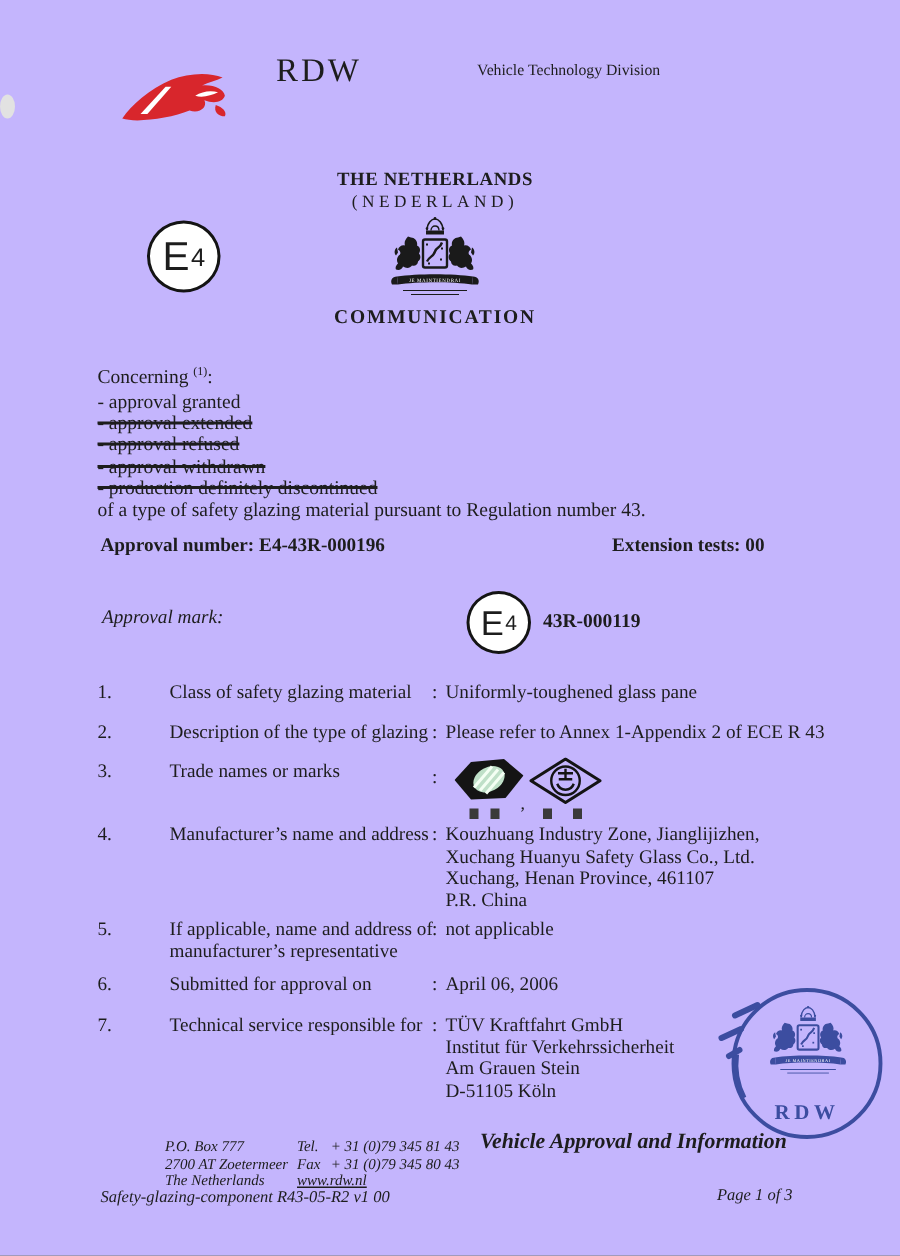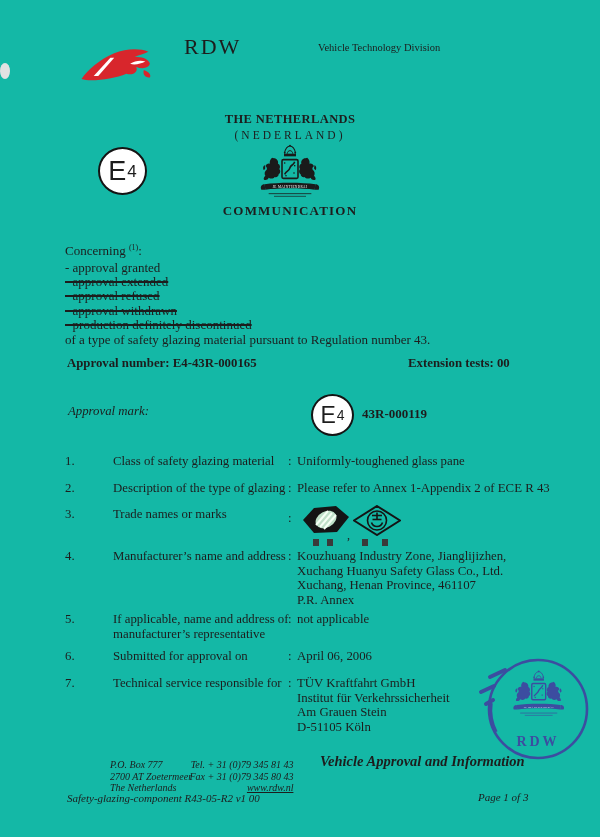--- a/index.html
+++ b/index.html
@@ -1,16 +1,16 @@
 <!DOCTYPE html>
 <html><head>
 <meta charset="utf-8">
 <style>
   html,body{margin:0;padding:0;background:#888;}
-  .page{position:relative;width:600px;height:837px;background:#14b8a6;overflow:hidden;
+  .page{position:relative;width:600px;height:837px;background:#c4b5fd;overflow:hidden;
         font-family:"Liberation Serif", serif;color:#1d1d1d;}
   .abs{position:absolute;}
   .b{font-weight:bold;}
   .i{font-style:italic;}
   .center{text-align:center;}
   .struck{text-decoration:line-through;text-decoration-thickness:1.5px;}
   .small{font-size:10px;line-height:11.5px;font-style:italic;}
   sup{font-size:8px;vertical-align:super;}
   .ecircle{border:2.5px solid #141414;border-radius:50%;display:flex;align-items:center;justify-content:center;
            font-family:"Liberation Sans", sans-serif;background:#fff;box-sizing:border-box;}
@@ -100,21 +100,21 @@
     <div>- approval granted</div>
     <div class="struck">- approval extended</div>
     <div class="struck">- approval refused</div>
     <div class="struck">- approval withdrawn</div>
     <div class="struck">- production definitely discontinued</div>
   </div>
   <div class="abs" style="left:65px;top:332px;font-size:13px;">of a type of safety glazing material pursuant to Regulation number 43.</div>
 
   <div class="abs b" style="left:67px;top:356px;font-size:12.8px;">
     <span>Approval number:</span>
-    <span>E4-43R-000165</span>
+    <span>E4-43R-000196</span>
   </div>
   <div class="abs b" style="left:408px;top:356px;font-size:12.8px;">
     <span>Extension tests:</span>
     <span>00</span>
   </div>
 
   <div class="abs i" style="left:68px;top:404px;font-size:12.8px;">Approval mark:</div>
   <div class="abs ecircle sm" style="left:311px;top:394px;width:43px;height:42px;">
     <span class="eL">E</span>
       <span class="eN">4</span>
@@ -179,21 +179,21 @@
   <div class="row">
     <div class="abs no" style="top:549px">4.</div>
     <div class="abs lbl" style="top:549px">
       <div>Manufacturer’s name and address</div>
     </div>
     <div class="abs col" style="top:549px">:</div>
     <div class="abs val" style="top:549px">
       <div>Kouzhuang Industry Zone, Jianglijizhen,</div>
       <div>Xuchang Huanyu Safety Glass Co., Ltd.</div>
       <div>Xuchang, Henan Province, 461107</div>
-      <div>P.R. Annex</div>
+      <div>P.R. China</div>
     </div>
   </div>
 
   <div class="row">
     <div class="abs no" style="top:612px">5.</div>
     <div class="abs lbl" style="top:612px">
       <div>If applicable, name and address of</div>
       <div>manufacturer’s representative</div>
     </div>
     <div class="abs col" style="top:612px">:</div>
@@ -239,21 +239,21 @@
         <use href="#arms"></use>
       </g>
     <text x="64" y="90" text-anchor="middle" font-size="14" font-weight="bold" letter-spacing="3" font-family="Liberation Serif, serif">RDW</text>
   </svg>
 
   <div class="abs small" style="left:110px;top:759px;">
     <div>P.O. Box 777</div>
     <div>2700 AT Zoetermeer</div>
     <div>The Netherlands</div>
   </div>
-  <div class="abs small" style="left:185px;top:759px;text-align:right;">
+  <div class="abs small" style="left:198px;top:759px;">
     <div>
       <span style="display:inline-block;width:20px;">Tel.</span>
       <span>+ 31 (0)79 345 81 43</span>
     </div>
     <div>
       <span style="display:inline-block;width:20px;">Fax</span>
       <span>+ 31 (0)79 345 80 43</span>
     </div>
     <div class="ulink">www.rdw.nl</div>
   </div>

